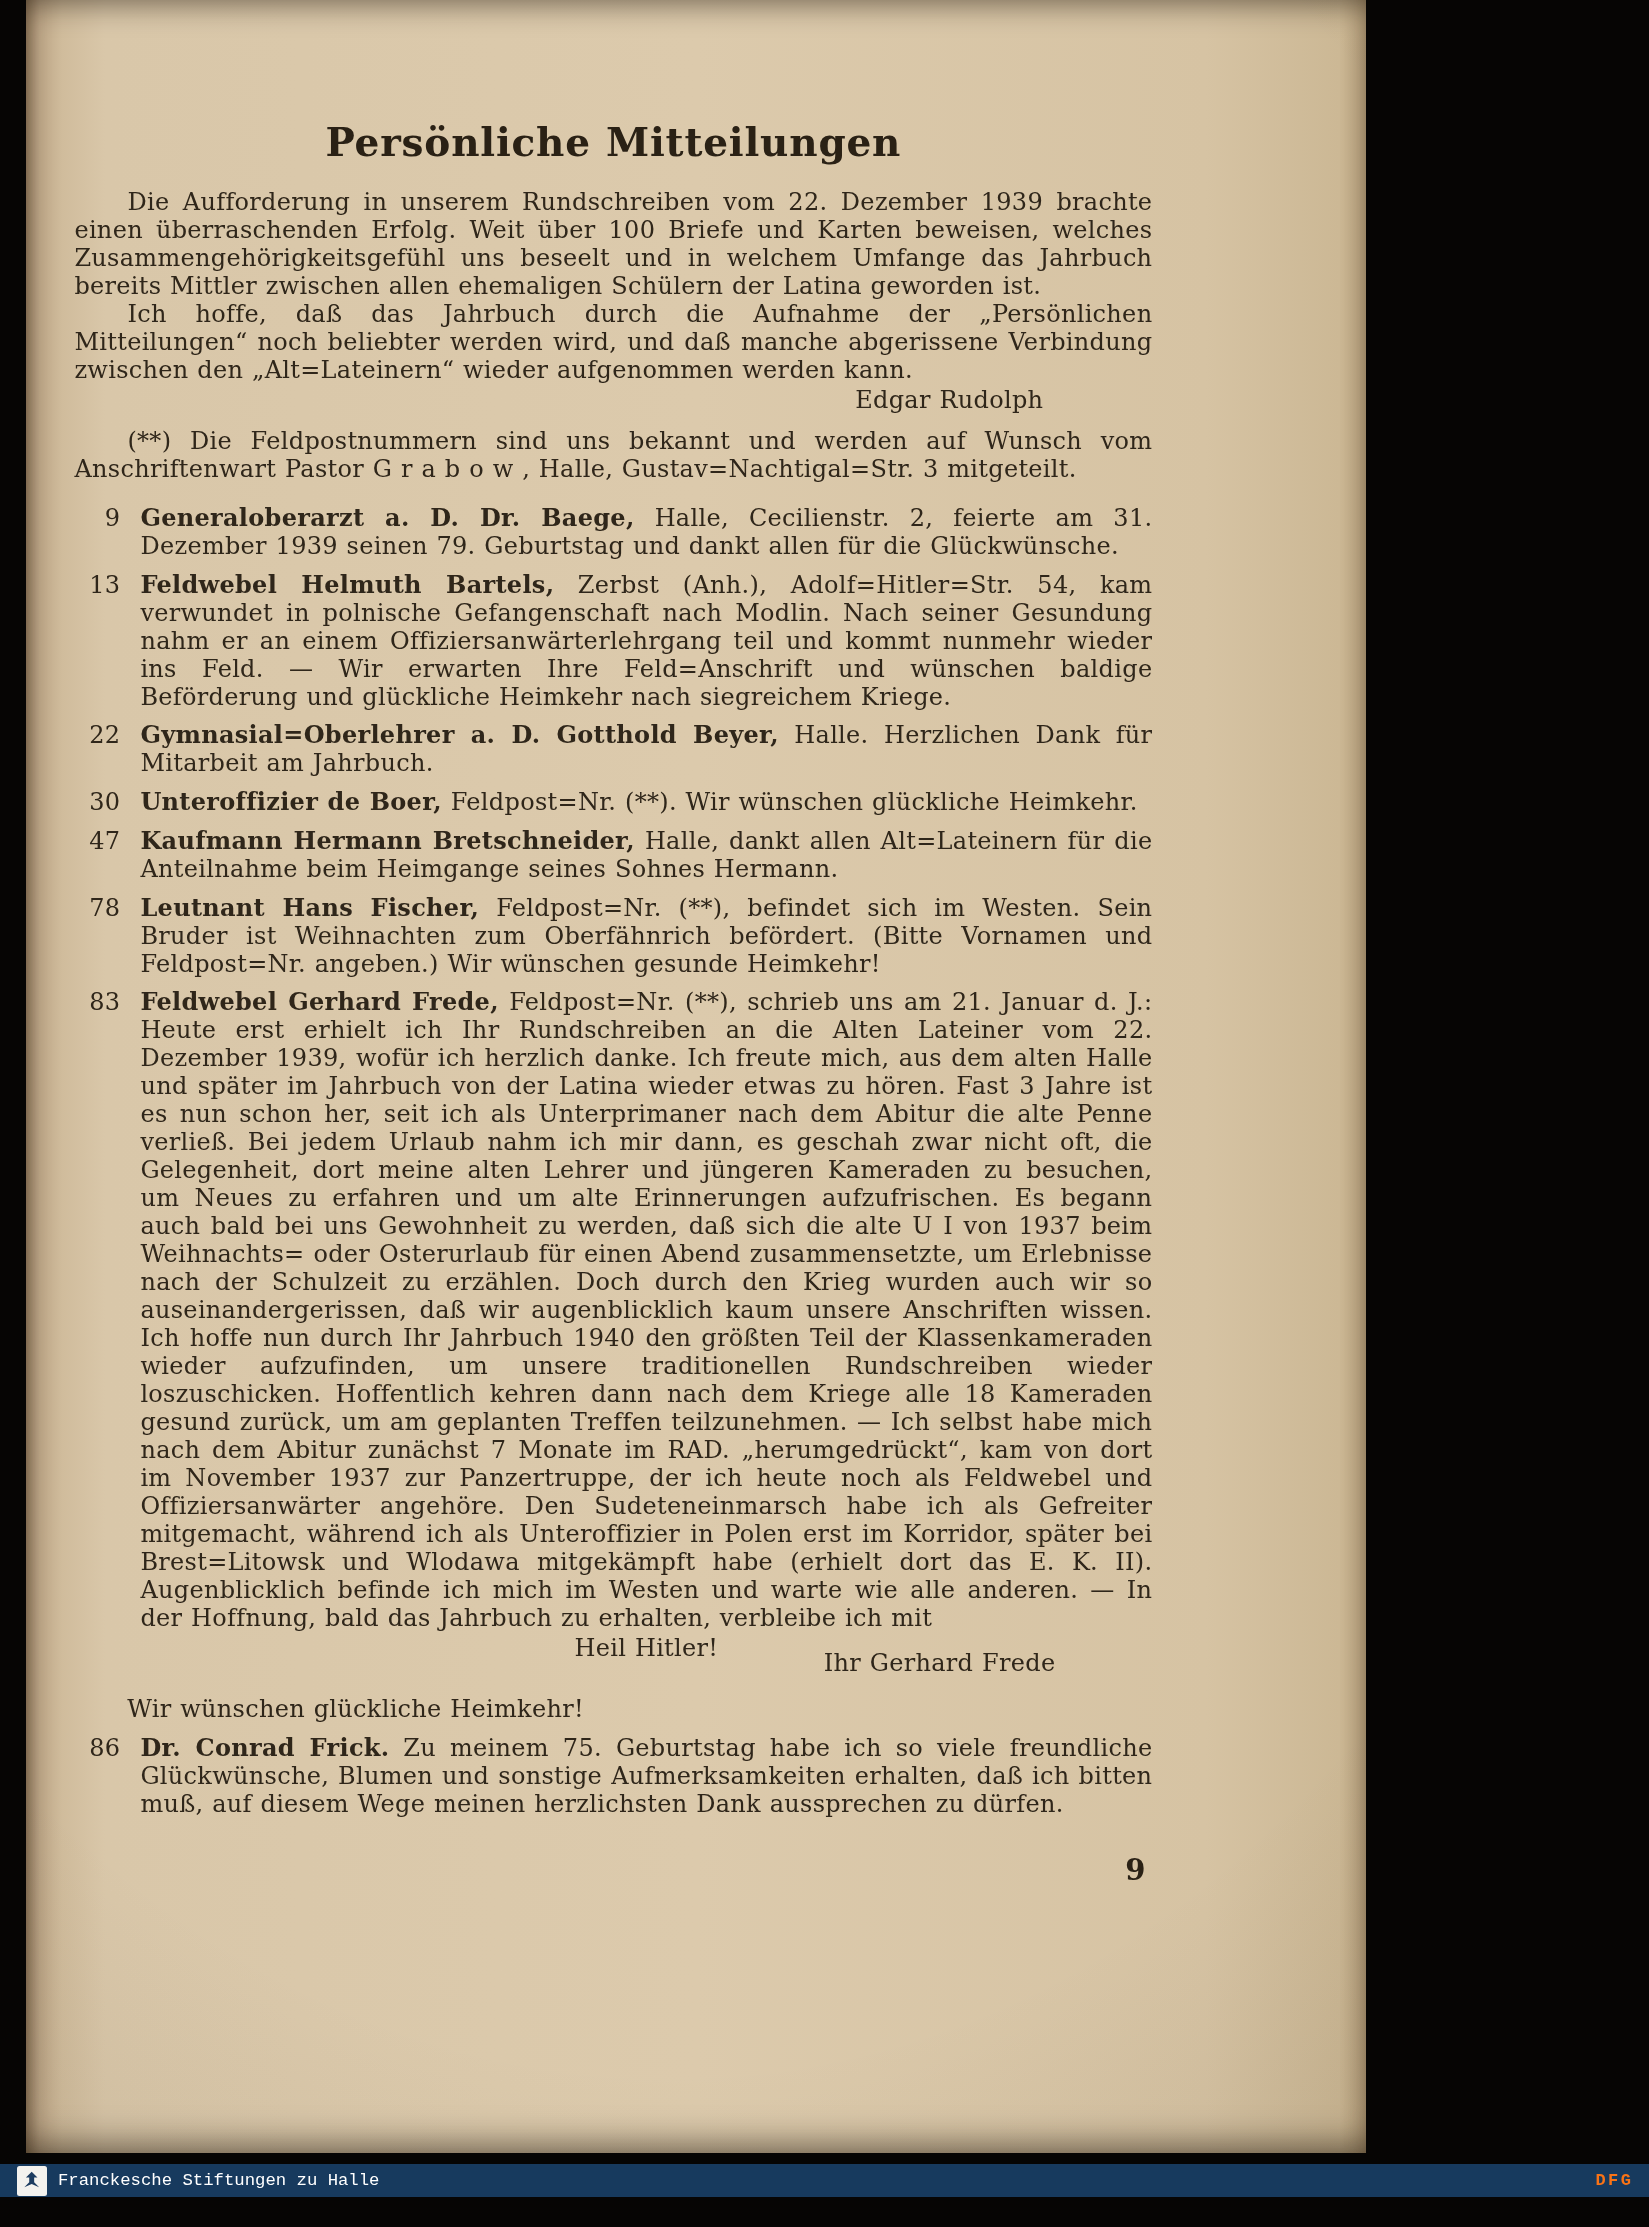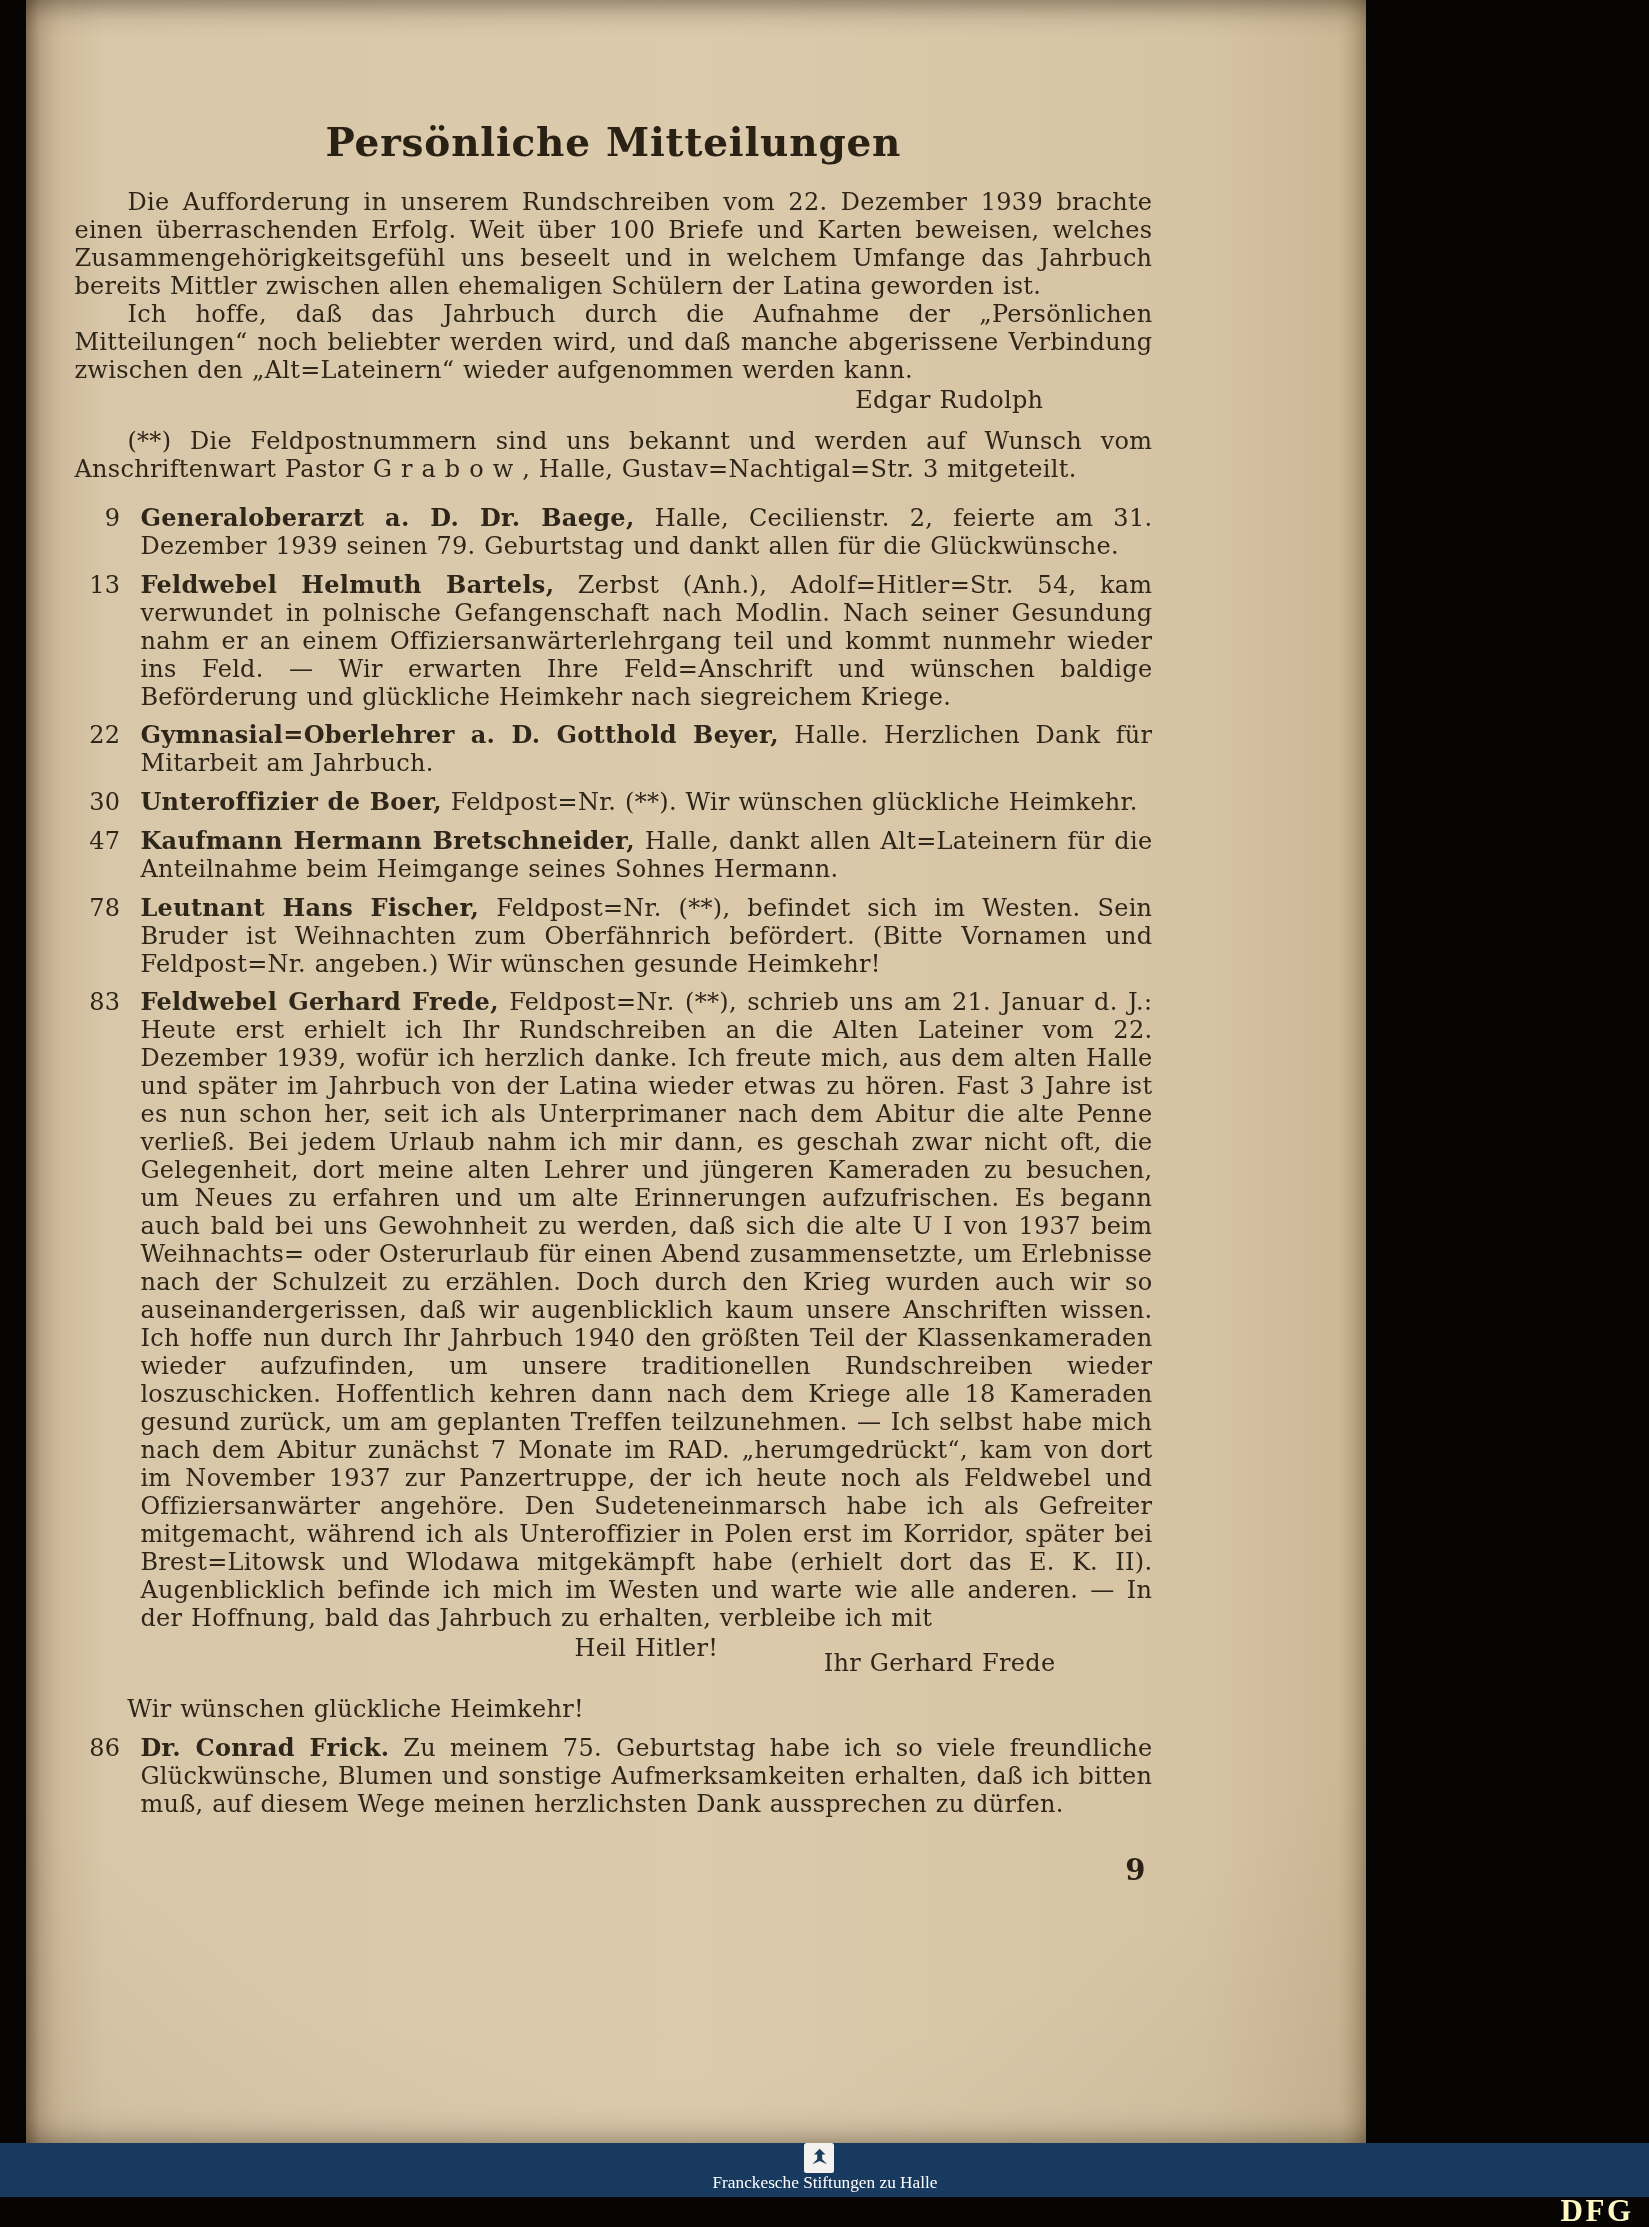--- a/index.html
+++ b/index.html
@@ -53,38 +53,37 @@
   .closing .center { position:absolute; left:0; right:0; top:1.6px; text-align:center; }
   .closing .right { position:absolute; right:97px; top:16.5px; }
   .postscript { margin-left:-13.2px; text-align:left; }
   .pagenum {
     text-align:right; padding-right:6.6px;
     font-size:29px; font-weight:bold; color:#2a2115;
     margin-top:38px;
   }
   
   .footer-bar {
-    position:absolute; left:0; right:0; bottom:30px; height:54px;
+    position:absolute; left:0; right:0; bottom:30px; height:33px;
     background:#173a5e;
     display:flex; align-items:center;
     padding:0 16.5px;
     color:#ffffff;
-    font-family:Liberation Serif, serif;
-    flex-direction:column;
+    font-family:Liberation Mono, monospace;
   }
   .footer-logo {
     width:30px; height:30px; background:#f3f2ee; border-radius:2.5px;
     margin-right:11.5px; flex:0 0 auto;
     display:flex; align-items:center; justify-content:center;
   }
   .footer-label { font-size:17.3px; }
   .dfg {
     margin-left:auto;
-    font-size:31px; font-weight:bold; letter-spacing:2.5px;
-    color:#fef9c3;
+    font-size:17px; font-weight:bold; letter-spacing:2.5px;
+    color:#f97316;
   }
 </style>
 </head>
 <body>
 
 <div class="paper">
   <div class="content">
 
     <h1 class="title">Persönliche Mitteilungen</h1>
 

